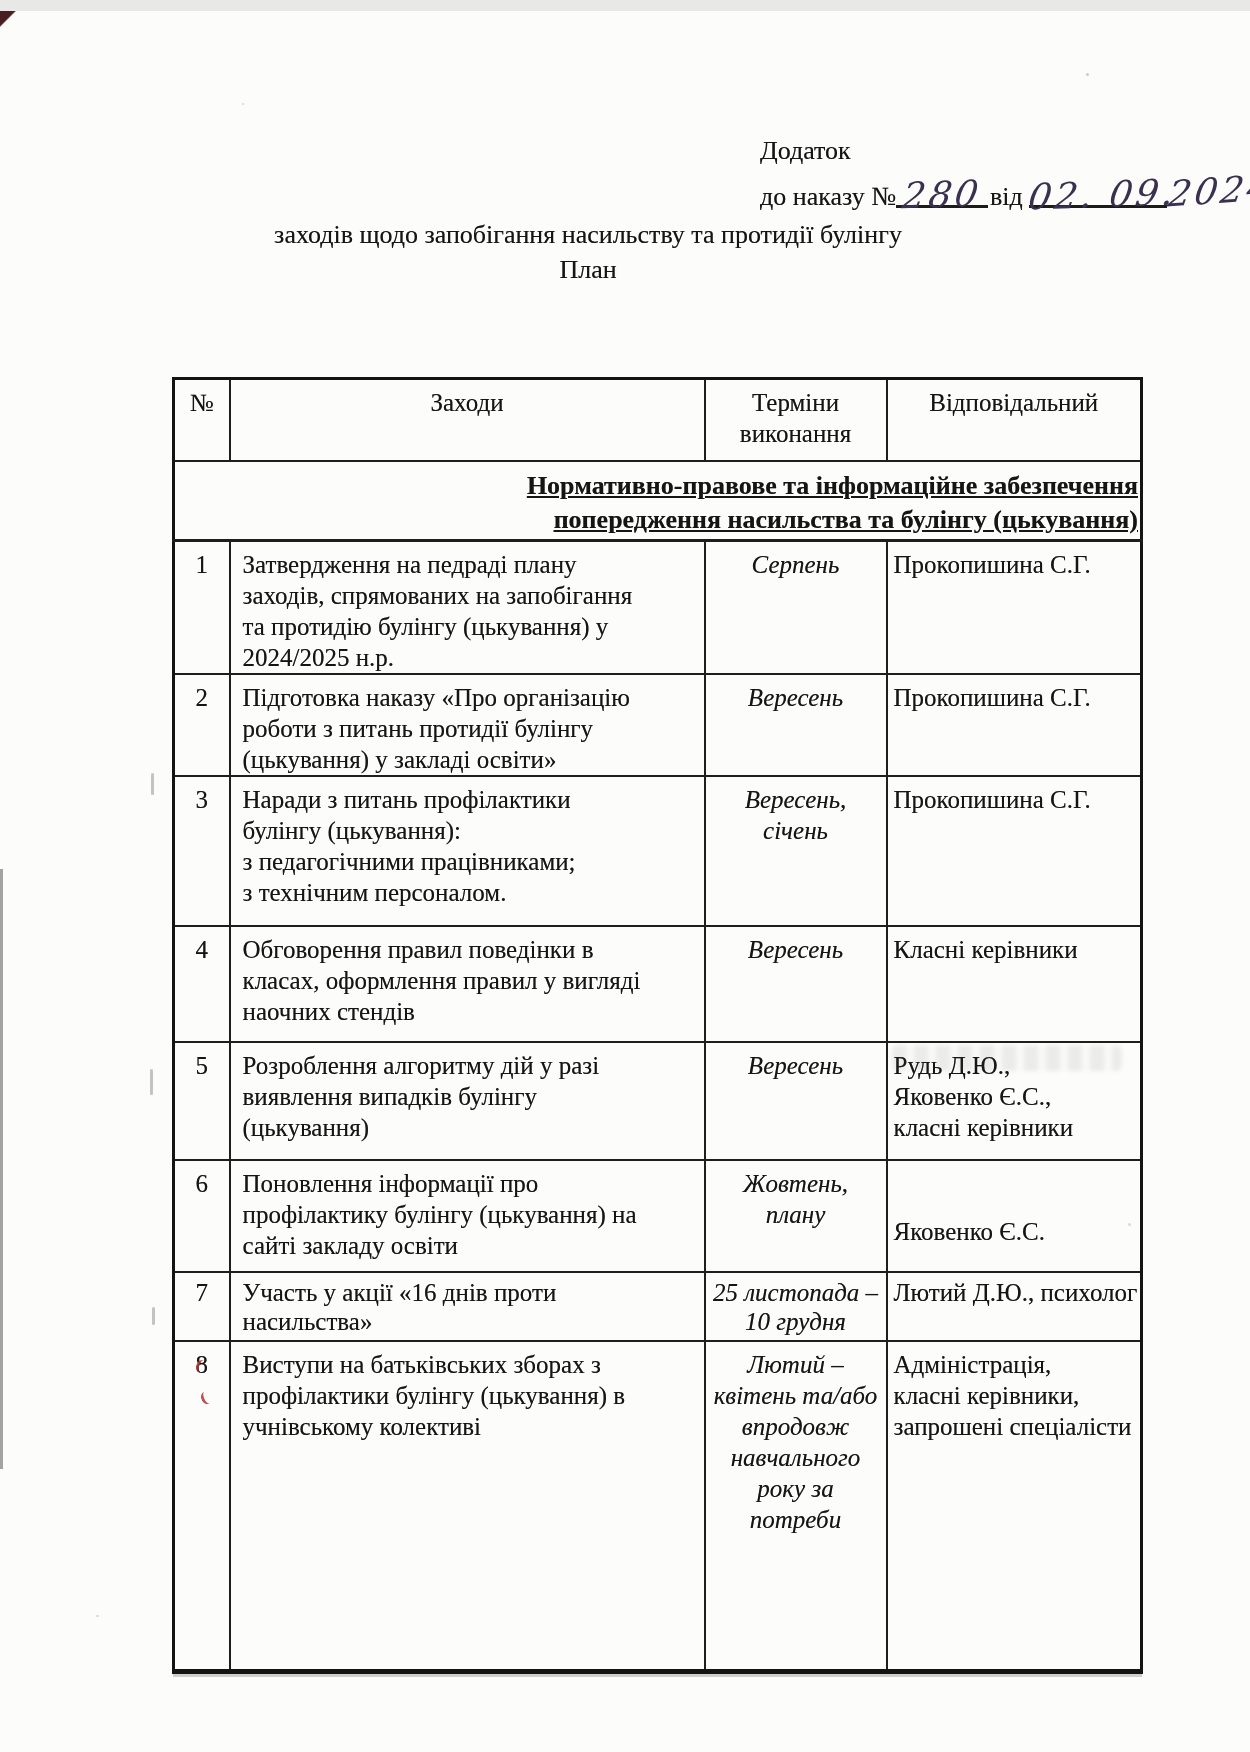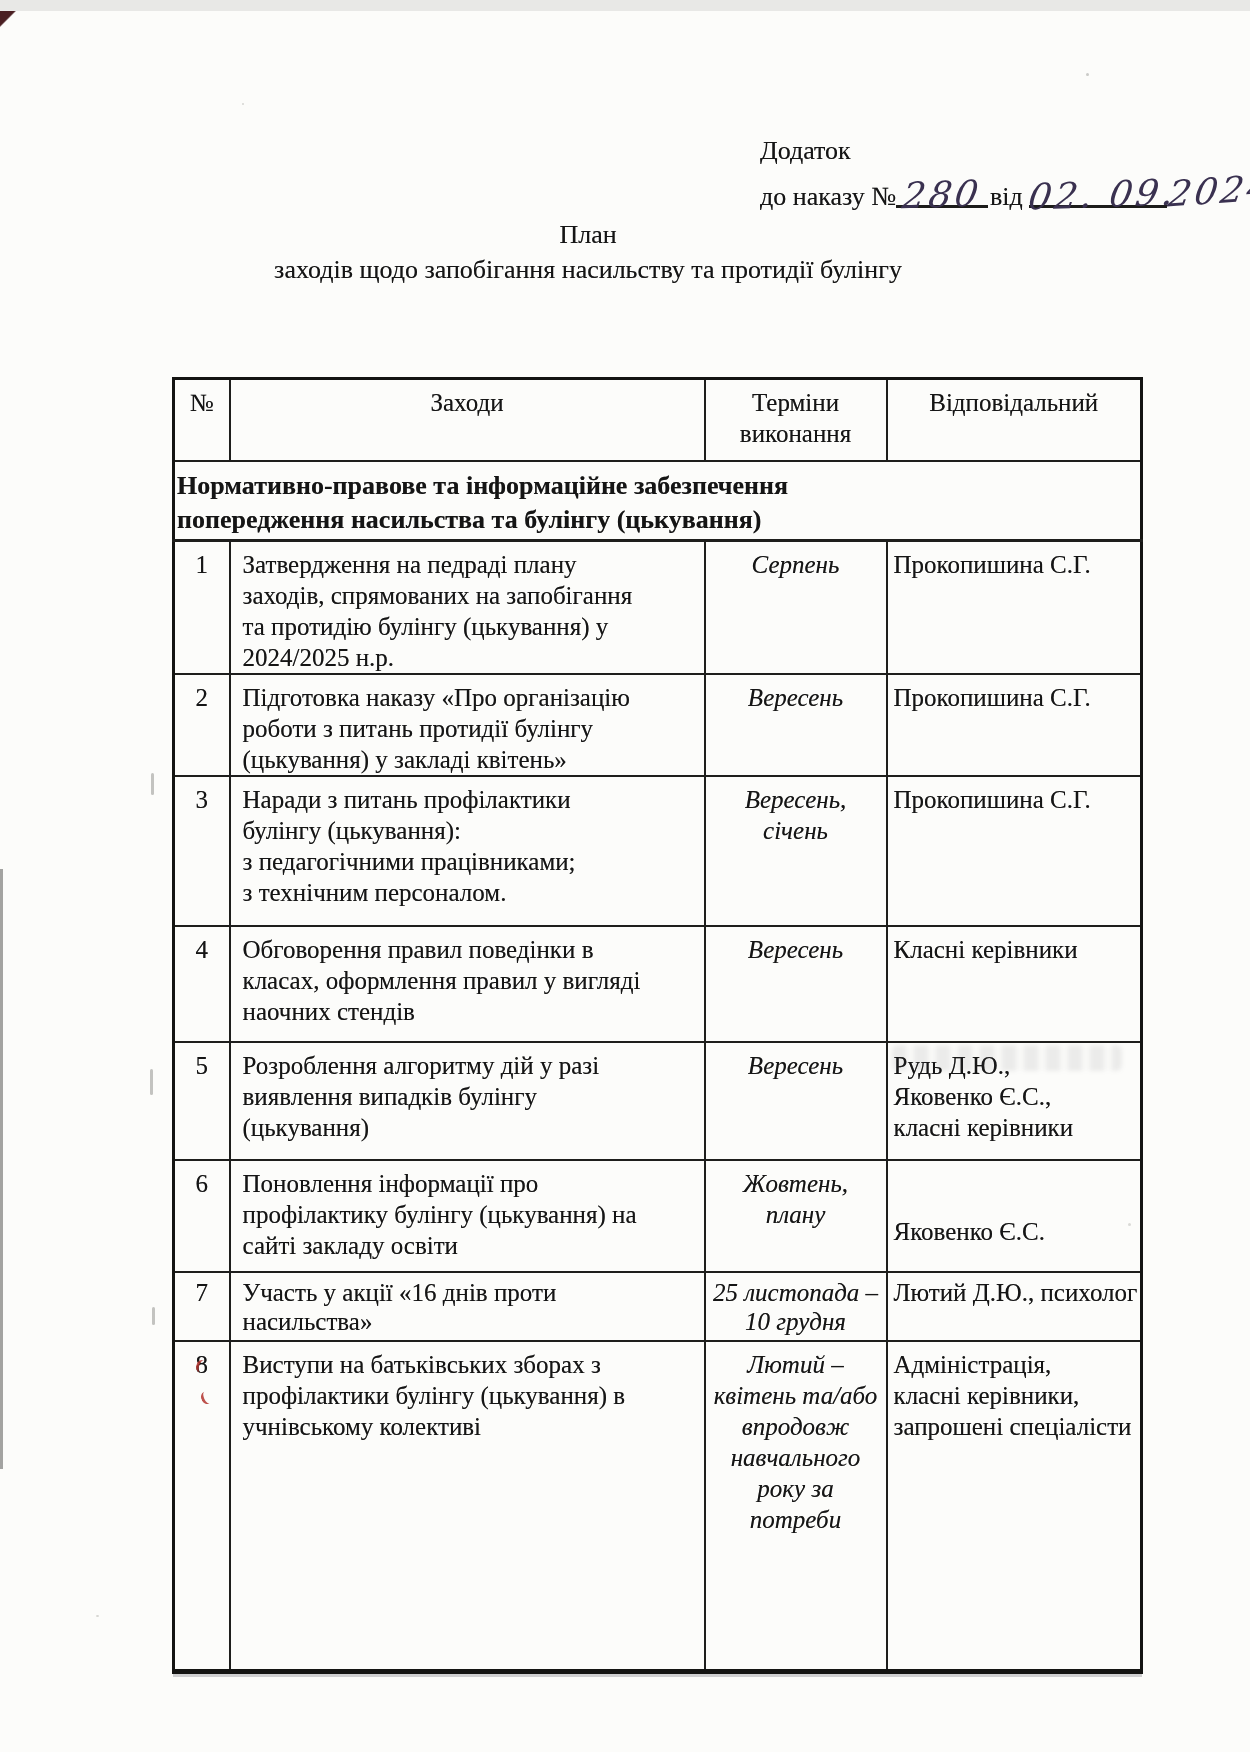--- a/index.html
+++ b/index.html
@@ -42,22 +42,22 @@
     border:2px solid #1e1e1c;
     vertical-align:top;padding:7px 2px 0;
     font-weight:normal;overflow:visible;
   }
   .doc-table{border:3px solid #141412;border-bottom-width:5px;box-shadow:0 4px 0 -1px rgba(90,90,100,.28);}
   thead tr{height:82px;}
   thead th{text-align:center;white-space:pre-line;}
   thead th,.section-row td{border-bottom-width:3px;}
   .section-row{height:80px;}
   .section-row td{
-    text-align:left;font-weight:bold;font-size:26px;line-height:34px;
-    white-space:pre-line;
+    text-align:right;font-weight:bold;font-size:26px;line-height:34px;
+    white-space:pre-line;text-decoration:underline;
   }
   .col-num{text-align:center;}
   .col-measure{padding-left:12px !important;padding-right:4px !important;white-space:pre-line;}
   .col-terms{text-align:center;white-space:pre-line;padding-left:1px !important;padding-right:1px !important;font-style:italic;}
   .col-resp{padding-left:6px !important;padding-right:1px !important;white-space:pre-line;}
   .row-1{height:131px;}
   .row-2{height:100px;}
   .row-3{height:150px;}
   .row-4{height:116px;}
   .row-5{height:118px;}
@@ -93,22 +93,22 @@
 <div class="page">
 
   <div class="annex">
     <div>Додаток</div>
     <div class="annex-line2">
       <span>до наказу №</span><span class="blank order"><span class="hw">280</span></span><span>від</span><span class="blank date"><span class="hw">02. 09.</span></span><span class="hw year">2024</span>
     </div>
   </div>
 
   <div class="title">
+    <div>заходів щодо запобігання насильству та протидії булінгу</div>
     <div>План</div>
-    <div>заходів щодо запобігання насильству та протидії булінгу</div>
   </div>
 
   <table class="doc-table">
     <colgroup>
       <col style="width:56px">
       <col style="width:475px">
       <col style="width:182px">
       <col style="width:255px">
     </colgroup>
     <thead>
@@ -132,21 +132,21 @@
 заходів, спрямованих на запобігання
 та протидію булінгу (цькування) у
 2024/2025 н.р.</td>
           <td class="col-terms">Серпень</td>
           <td class="col-resp">Прокопишина С.Г.</td>
         </tr>
         <tr class="row-2">
           <td class="col-num">2</td>
           <td class="col-measure">Підготовка наказу «Про організацію
 роботи з питань протидії булінгу
-(цькування) у закладі квітень»</td>
+(цькування) у закладі освіти»</td>
           <td class="col-terms">Вересень</td>
           <td class="col-resp">Прокопишина С.Г.</td>
         </tr>
         <tr class="row-3">
           <td class="col-num">3</td>
           <td class="col-measure">Наради з питань профілактики
 булінгу (цькування):
 з педагогічними працівниками;
 з технічним персоналом.</td>
           <td class="col-terms">Вересень,

